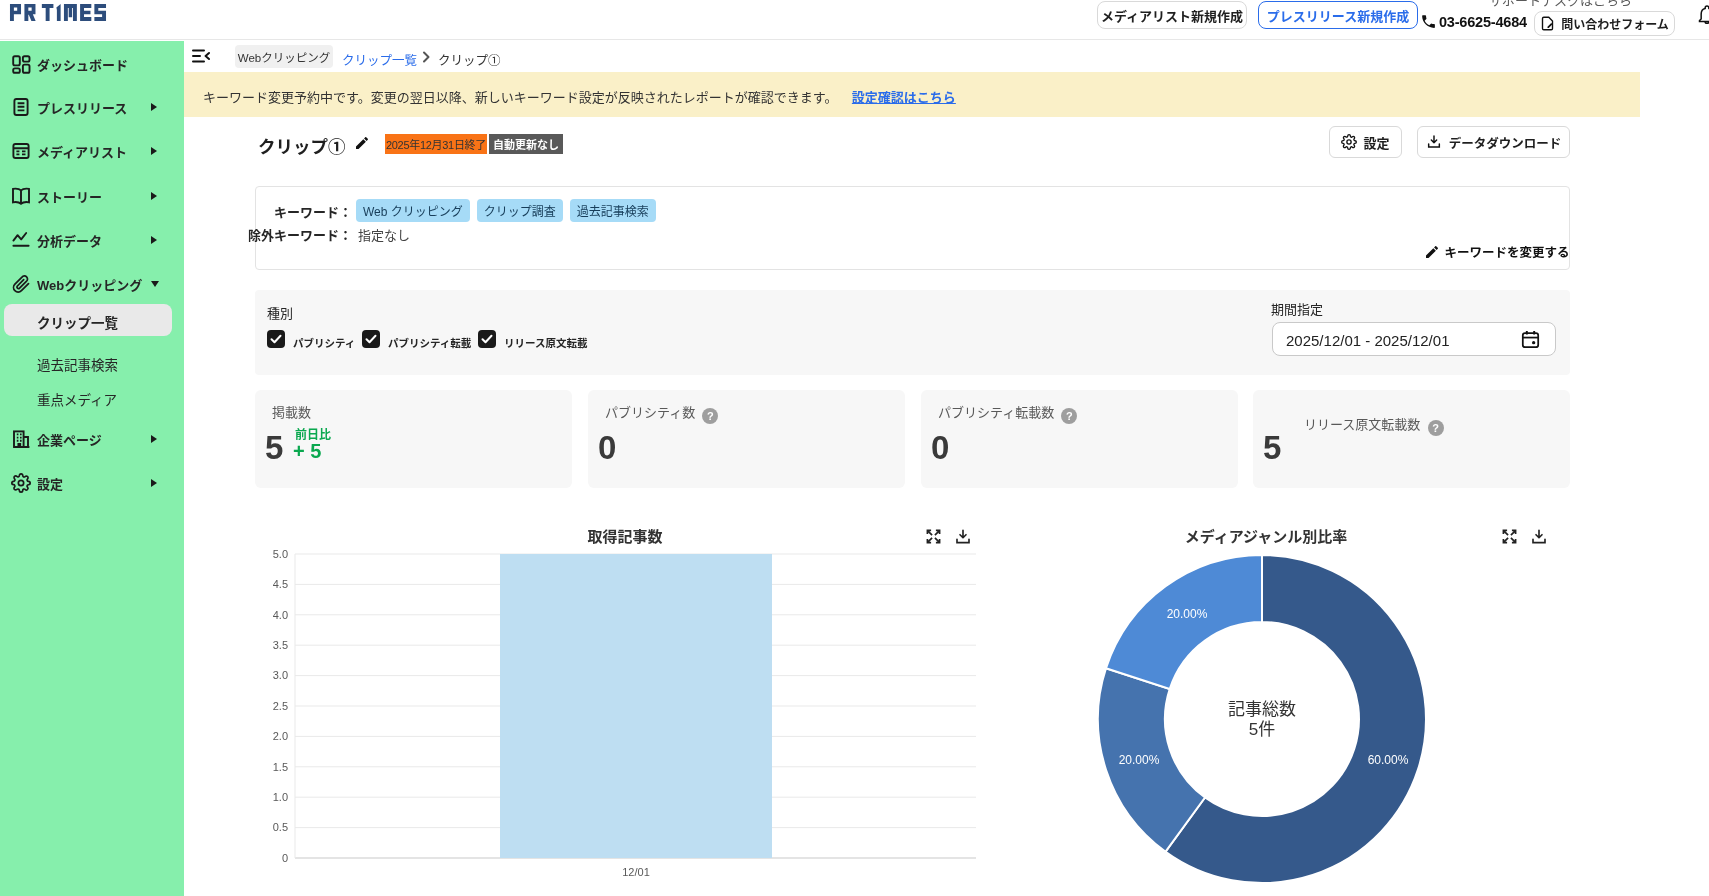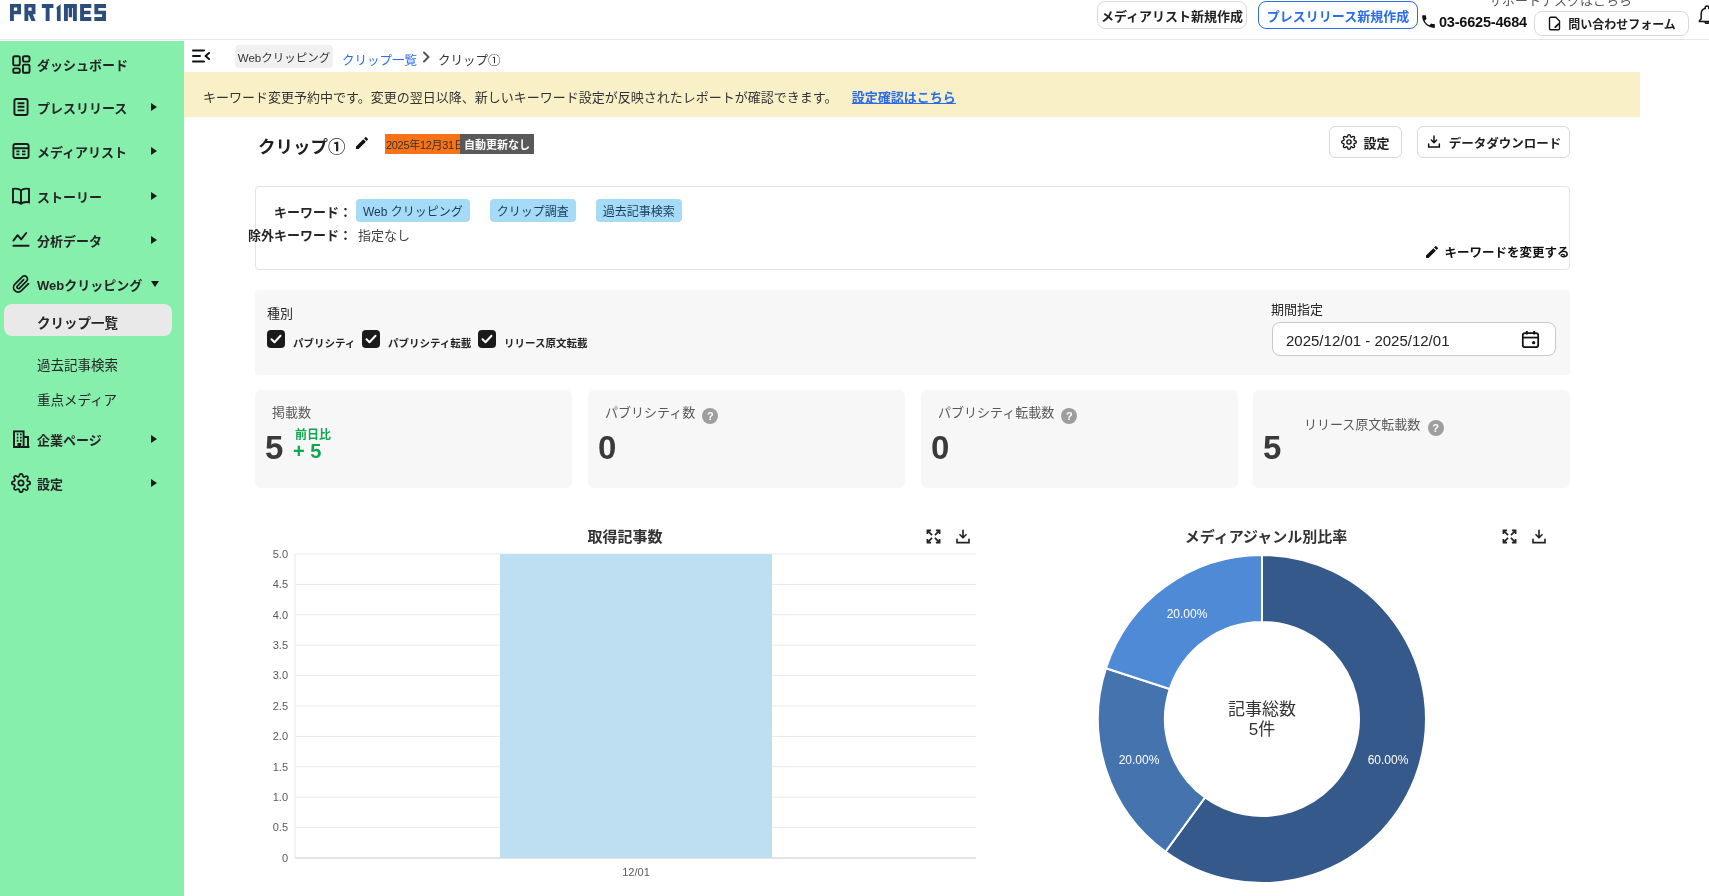--- a/index.html
+++ b/index.html
@@ -15,21 +15,21 @@
   font-size:13px; font-weight:bold; color:#262626; white-space:nowrap; }
 .sitem .ic { position:absolute; left:11px; top:50%; transform:translateY(-50%); }
 .car { position:absolute; left:151px; top:50%; transform:translateY(-50%); width:0; height:0; }
 .car.r { border-left:6px solid #1a1a1a; border-top:4.5px solid transparent; border-bottom:4.5px solid transparent; }
 .car.d { border-top:6px solid #1a1a1a; border-left:4.5px solid transparent; border-right:4.5px solid transparent; }
 .ssub { position:absolute; left:37px; font-size:13.5px; color:#262626; white-space:nowrap; }
 .hbtn { position:absolute; background:#fff; border:1px solid #d9d9d9; border-radius:8px;
   font-weight:bold; color:#1f1f1f; display:flex; align-items:center; justify-content:center; white-space:nowrap; }
 .tagc { position:absolute; display:flex; align-items:center; }
 .chip { background:#a6dbf7; color:#173d59; font-size:12px; border-radius:4px;
-  padding:3px 7px; margin-right:20px; white-space:nowrap; }
+  padding:3px 7px; margin-right:7px; white-space:nowrap; }
 .cb { position:absolute; width:18px; height:18px; background:#1a1a1a; border-radius:4px; }
 .cb svg { position:absolute; left:2px; top:2px; }
 .cblab { position:absolute; font-size:10.5px; font-weight:bold; color:#262626; white-space:nowrap; letter-spacing:0; }
 .card { position:absolute; top:390px; width:317px; height:98px; background:#f7f7f7; border-radius:6px; }
 .qm { display:inline-block; width:16px; height:16px; background:#9e9e9e; border-radius:50%;
   color:#fff; font-size:11px; font-weight:bold; text-align:center; line-height:16px; vertical-align:-3px; }
 .num { position:absolute; top:429px; font-size:33px; font-weight:bold; color:#3a3a3a; }
 </style>
 </head>
 <body>
@@ -47,21 +47,21 @@
     </g>
   </svg>
   <div class="hbtn" style="left:1097px; top:1px; width:150px; height:28px; font-size:13px;">メディアリスト新規作成</div>
   <div class="hbtn" style="left:1258px; top:1px; width:160px; height:28px; font-size:13px;
     border:1.5px solid #2a6cea; color:#2a6cea;">プレスリリース新規作成</div>
   <div class="abs" style="left:1489px; top:-10px; font-size:13px; color:#595959; white-space:nowrap;">サポートデスクはこちら</div>
   <svg class="abs" style="left:1420px; top:13px;" width="17" height="17" viewBox="0 0 24 24">
     <path d="M6.6 10.8c1.4 2.8 3.8 5.1 6.6 6.6l2.2-2.2c.3-.3.7-.4 1-.2 1.1.4 2.3.6 3.6.6.6 0 1 .4 1 1V20c0 .6-.4 1-1 1-9.4 0-17-7.6-17-17 0-.6.4-1 1-1h3.5c.6 0 1 .4 1 1 0 1.2.2 2.4.6 3.6.1.3 0 .7-.2 1l-2.3 2.2z" fill="#111"></path>
   </svg>
   <div class="abs b" style="left:1439px; top:14px; font-size:14.5px; color:#111; letter-spacing:-0.2px;">03-6625-4684</div>
-  <div class="hbtn" style="left:1534px; top:11px; width:155px; height:25px; font-size:12px;">
+  <div class="hbtn" style="left:1534px; top:11px; width:141px; height:25px; font-size:12px;">
     <svg width="15" height="15" viewBox="0 0 24 24" style="margin-right:6px;">
       <path d="M14 2H6a2 2 0 0 0-2 2v16a2 2 0 0 0 2 2h12a2 2 0 0 0 2-2V8z" fill="none" stroke="#111" stroke-width="2.2"></path>
       <path d="M12 17l6-6 2 2-6 6h-2z" fill="#111"></path>
     </svg>問い合わせフォーム</div>
   <svg class="abs" style="left:1697px; top:5px;" width="20" height="20" viewBox="0 0 24 24">
     <path d="M12 22a2.3 2.3 0 0 0 2.3-2.3h-4.6A2.3 2.3 0 0 0 12 22zm7-5.3v-6c0-3.2-1.8-5.9-4.8-6.6v-.7a2.2 2.2 0 1 0-4.4 0v.7C6.8 4.8 5 7.5 5 10.7v6l-2 2v1h18v-1l-2-2z" fill="none" stroke="#111" stroke-width="1.8"></path>
   </svg>
 </div>
 
 <div id="sidebar">
@@ -152,21 +152,21 @@
   <div class="abs" style="left:19px; top:15px; font-size:13px; color:#333; white-space:nowrap;">キーワード変更予約中です。変更の翌日以降、新しいキーワード設定が反映されたレポートが確認できます。&nbsp;&nbsp;&nbsp;&nbsp;<a style="color:#2a6cea; font-weight:bold; text-decoration:underline;">設定確認はこちら</a></div>
 </div>
 
 <div class="abs" id="titlerow" style="left:0; top:0; width:0; height:0;">
   <div class="abs b" style="left:258px; top:133px; font-size:17.5px; color:#1f1f1f; white-space:nowrap;">クリップ①</div>
   <svg class="abs" style="left:354px; top:135px;" width="16" height="16" viewBox="0 0 24 24">
     <path d="M3 17.2V21h3.8L17.8 10 14 6.2 3 17.2zM20.7 7.1c.4-.4.4-1 0-1.4l-2.4-2.4c-.4-.4-1-.4-1.4 0l-1.8 1.8 3.8 3.8 1.8-1.8z" fill="#111"></path>
   </svg>
   <div class="abs" style="left:385px; top:134px; width:102px; height:20px; background:#f97316; font-size:11px; color:#333;
     display:flex; align-items:center; justify-content:center; white-space:nowrap; letter-spacing:-0.3px;">2025年12月31日終了</div>
-  <div class="abs b" style="left:460px; top:134px; width:74px; height:20px; background:#595959; font-size:11px; color:#fff;
+  <div class="abs b" style="left:489px; top:134px; width:74px; height:20px; background:#595959; font-size:11px; color:#fff;
     display:flex; align-items:center; justify-content:center; white-space:nowrap;">自動更新なし</div>
   <div class="hbtn" style="left:1329px; top:126px; width:73px; height:32px; font-size:13px; border-radius:6px;">
     <svg width="16" height="16" viewBox="0 0 24 24" fill="none" stroke="#111" stroke-width="2" style="margin-right:6px;">
       <circle cx="12" cy="12" r="3.2"></circle>
       <path d="M19.4 15a1.7 1.7 0 0 0 .34 1.87l.06.06a2 2 0 1 1-2.83 2.83l-.06-.06a1.7 1.7 0 0 0-1.87-.34 1.7 1.7 0 0 0-1 1.55V21a2 2 0 1 1-4 0v-.09a1.7 1.7 0 0 0-1.11-1.55 1.7 1.7 0 0 0-1.87.34l-.06.06a2 2 0 1 1-2.83-2.83l.06-.06a1.7 1.7 0 0 0 .34-1.87 1.7 1.7 0 0 0-1.55-1H3a2 2 0 1 1 0-4h.09a1.7 1.7 0 0 0 1.55-1.11 1.7 1.7 0 0 0-.34-1.87l-.06-.06a2 2 0 1 1 2.83-2.83l.06.06a1.7 1.7 0 0 0 1.87.34h.08a1.7 1.7 0 0 0 1-1.55V3a2 2 0 1 1 4 0v.09a1.7 1.7 0 0 0 1 1.55 1.7 1.7 0 0 0 1.87-.34l.06-.06a2 2 0 1 1 2.83 2.83l-.06.06a1.7 1.7 0 0 0-.34 1.87v.08a1.7 1.7 0 0 0 1.55 1H21a2 2 0 1 1 0 4h-.09a1.7 1.7 0 0 0-1.51.92z"></path>
     </svg>設定</div>
   <div class="hbtn" style="left:1417px; top:126px; width:153px; height:32px; font-size:12.5px; border-radius:6px;">
     <svg width="16" height="16" viewBox="0 0 24 24" style="margin-right:7px;">
       <path d="M12 3v10m0 0l-4-4m4 4l4-4" stroke="#111" stroke-width="2.2" fill="none" stroke-linecap="round" stroke-linejoin="round"></path>
       <path d="M4 15v4.4h16V15" stroke="#111" stroke-width="2.2" fill="none" stroke-linecap="round"></path>

